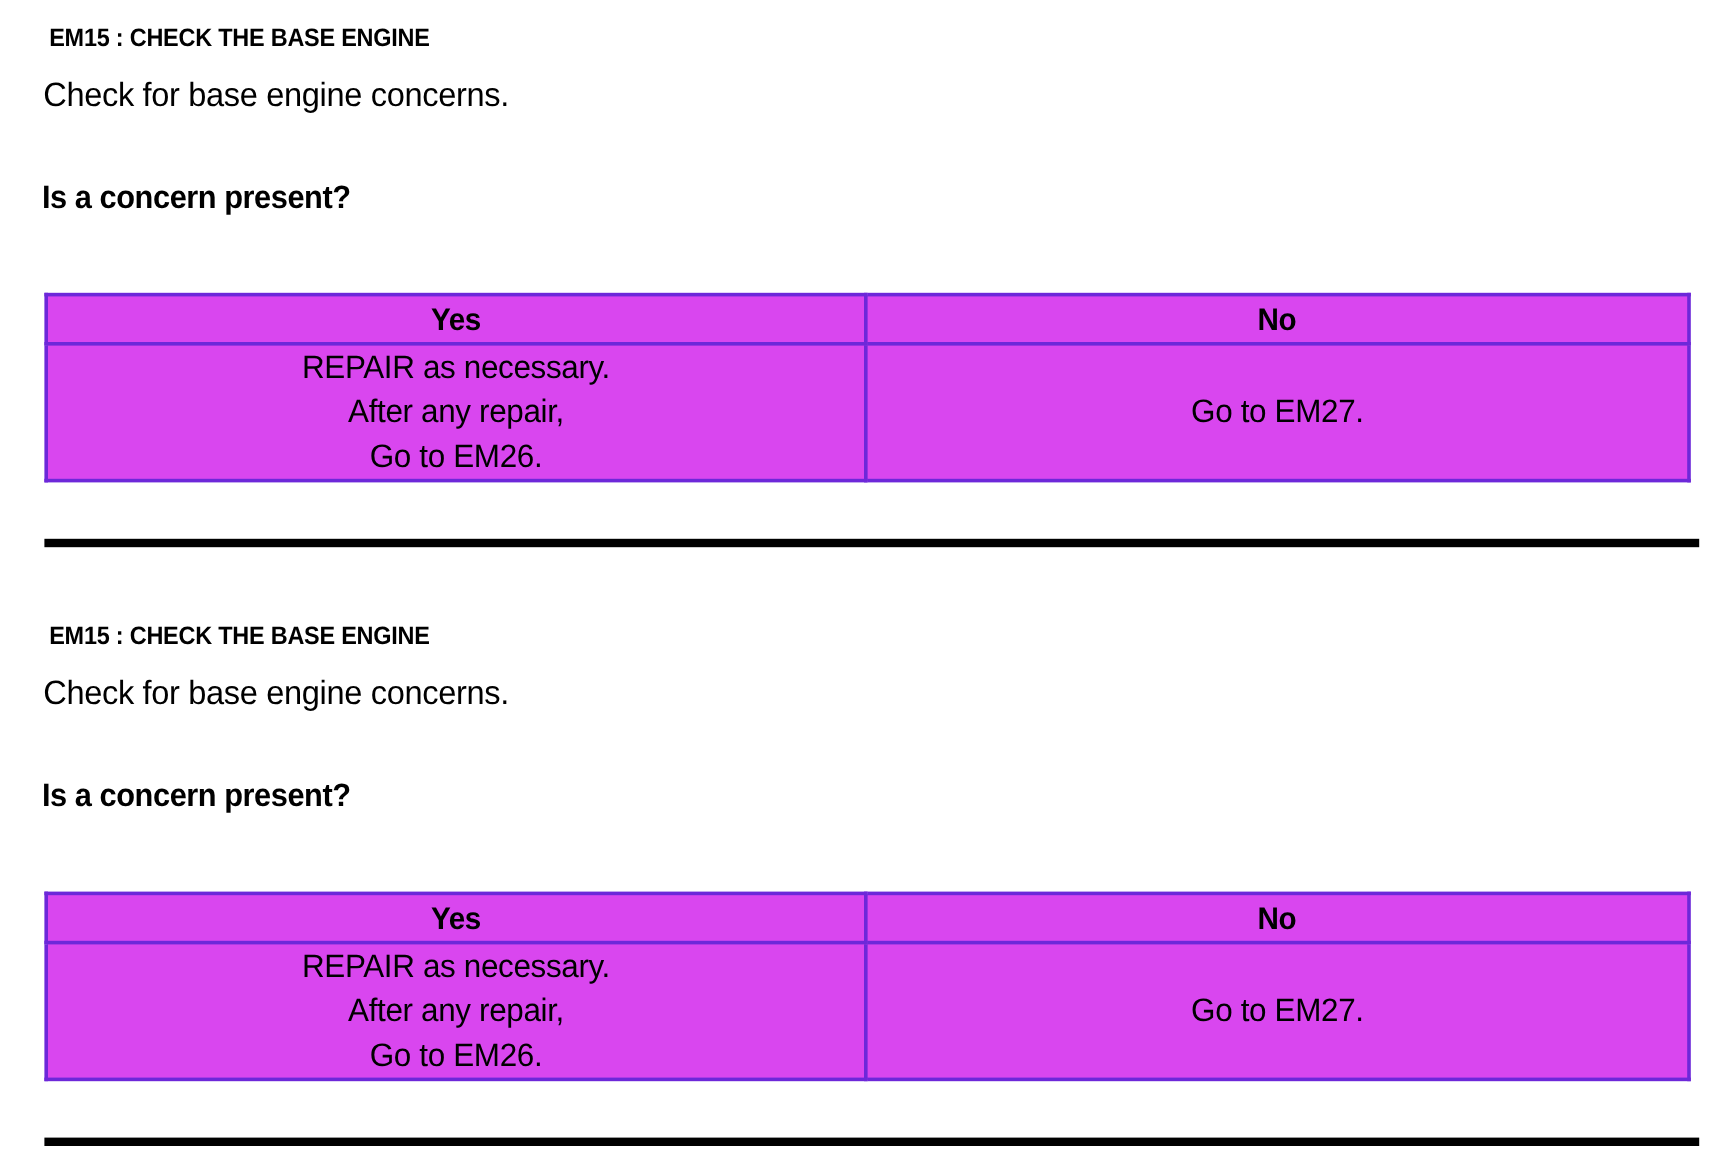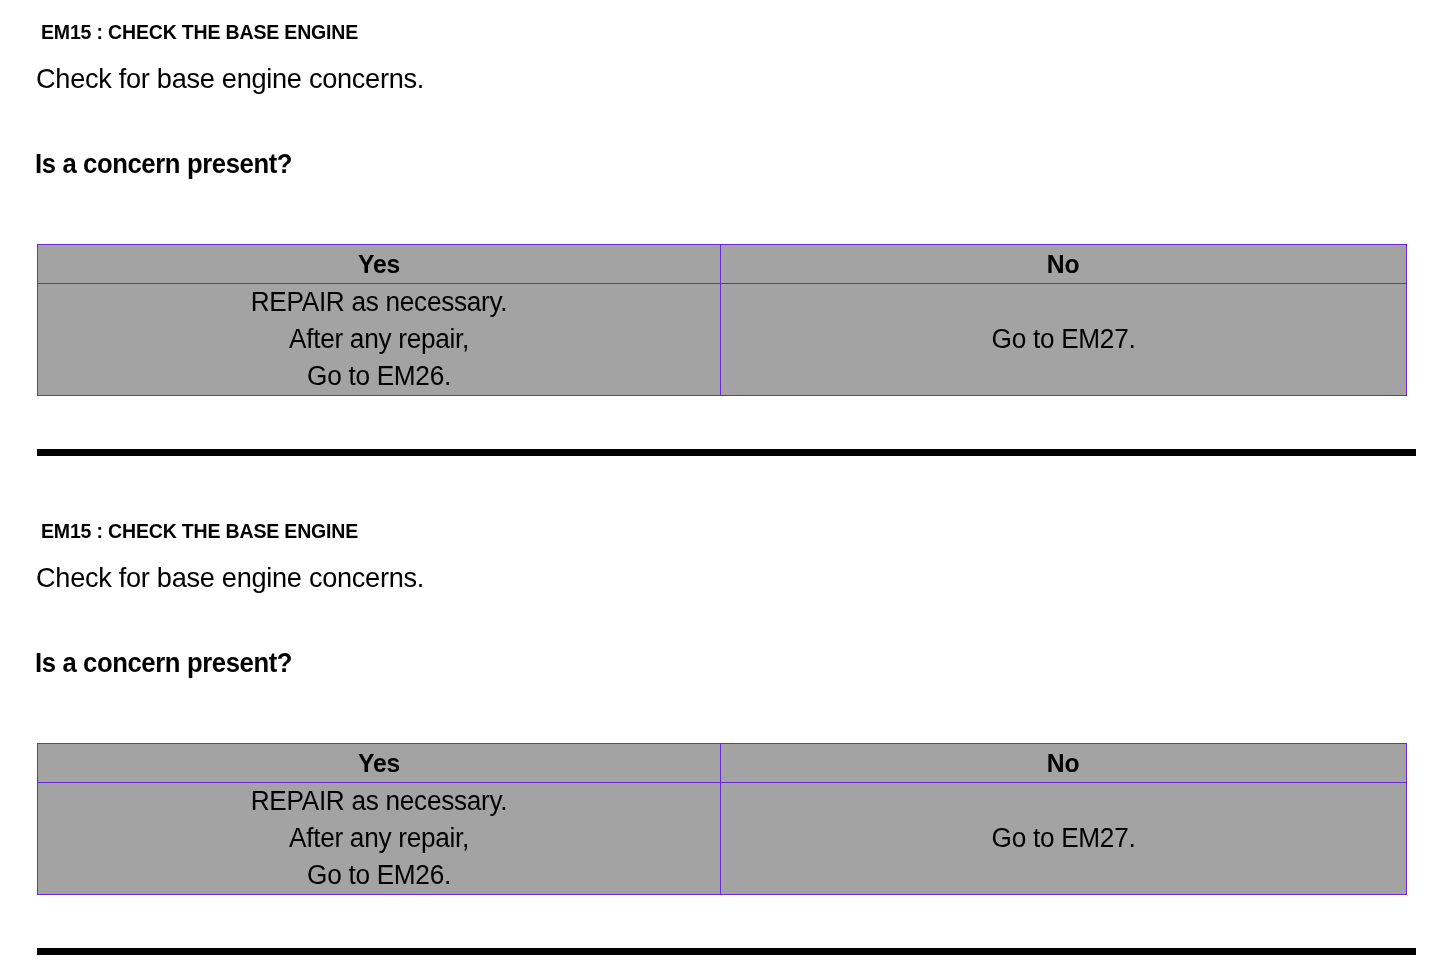--- a/index.html
+++ b/index.html
@@ -79,25 +79,25 @@
   .decision-table {
     position: absolute;
     left: 21px;
     top: 244px;
     width: 1369px;
     border-collapse: collapse;
     table-layout: fixed;
   }
   .decision-table td,
   .decision-table th {
-    border: 1px solid #6d28d9;
+    border: 3px solid #6d28d9;
     padding: 0;
     text-align: center;
     vertical-align: middle;
-    background: #a3a3a3;
+    background: #d946ef;
   }
   .col-yes { width: 683px; }
   .col-no  { width: 686px; }
 
   .decision-table thead th {
     height: 38px;
     font-size: 26px;
     font-weight: bold;
     letter-spacing: -0.3px;
   }

